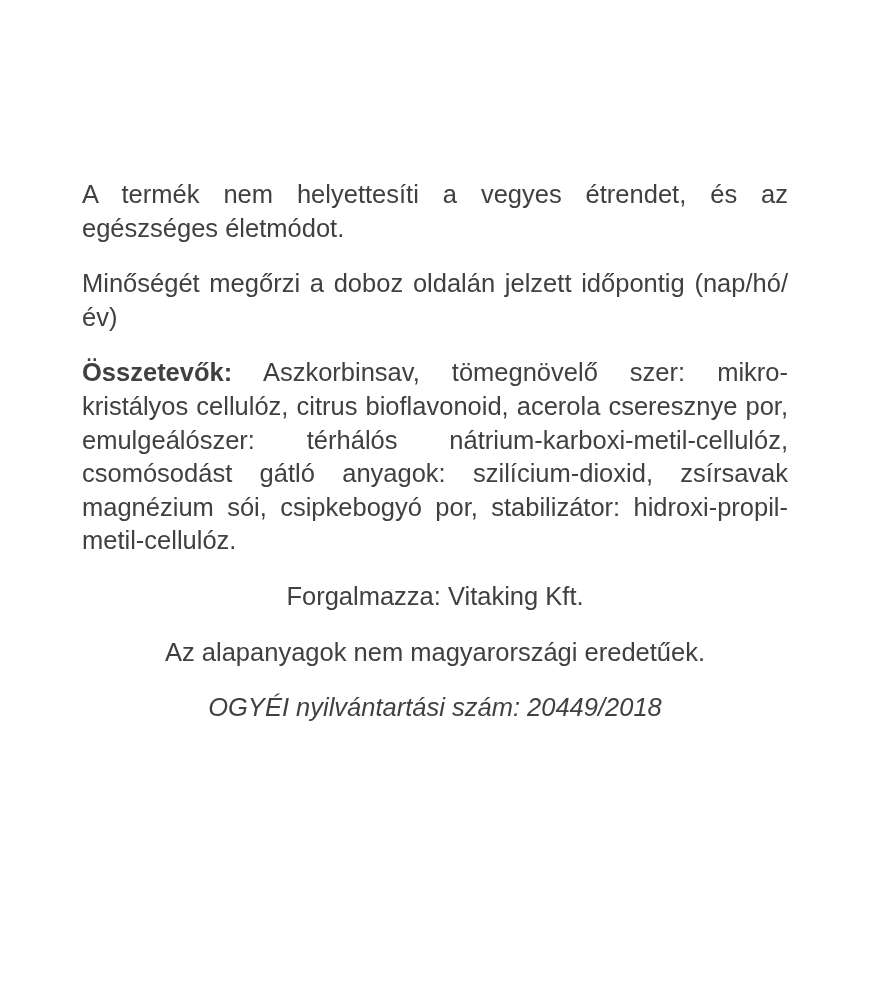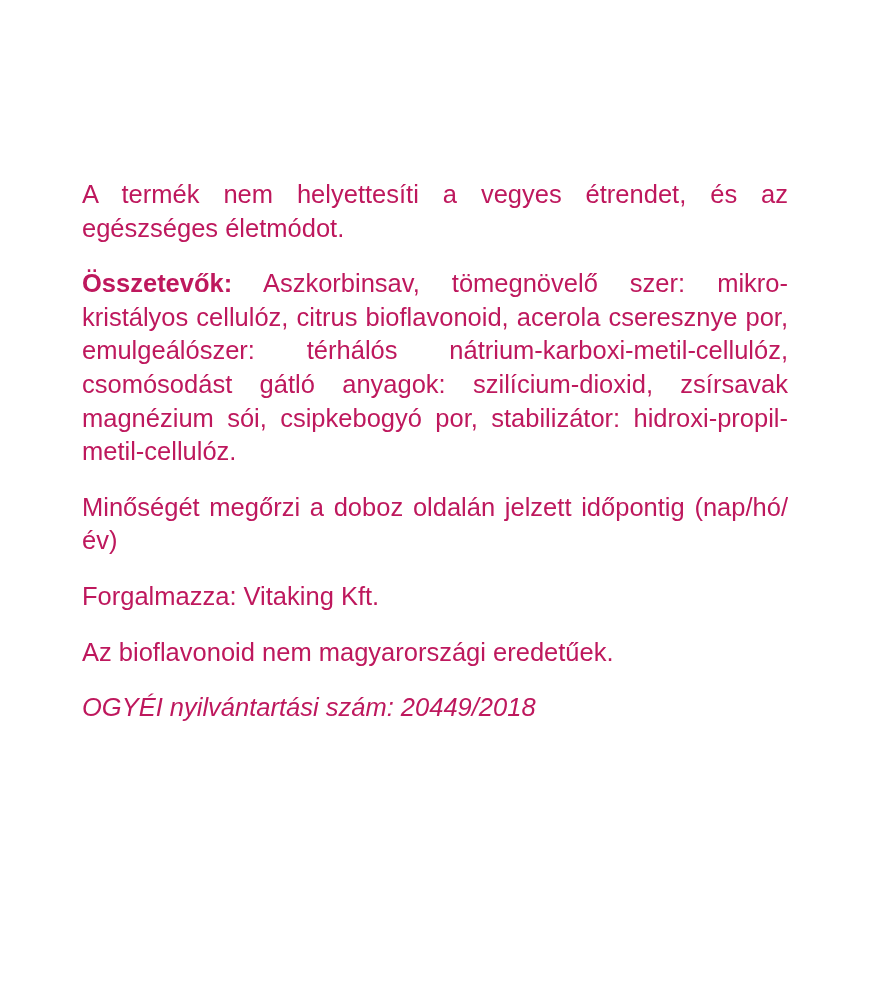--- a/index.html
+++ b/index.html
@@ -30,33 +30,33 @@
     top: 178px;
     width: 706px;
   }
 
   p.para {
     margin: 0 0 22px 0;
     font-size: 25.5px;
     line-height: 33.6px;
     text-align: justify;
     text-justify: inter-word;
-    color: #be185d;
+    color: #404040;
     -webkit-hyphens: none;
     hyphens: none;
     word-spacing: 0px;
   }
 
   p.para:last-child {
     margin-bottom: 8px;
   }
 
   
   p.left {
-    text-align: left;
+    text-align: center;
   }
 
   .ingredient-label {
     font-weight: bold;
   }
 
   .italic-note {
     font-style: italic;
   }
 
@@ -73,28 +73,28 @@
 </style>
 </head>
 <body>
 
 <div class="page">
 
   <div class="text-block">
 
     <p class="para">A termék nem helyettesíti a vegyes étrendet, és az egészséges életmódot.</p>
 
+    <p class="para gap-expiry"><span>Minőségét megőrzi a doboz oldalán jelzett időpontig</span><span> </span><span>(nap/hó/év)</span></p>
+
     <p class="para"><span class="ingredient-label">Összetevők:</span><span> </span><span>Aszkorbinsav, tömegnövelő szer: mikro-kristályos cellulóz, citrus bioflavonoid, acerola cseresznye por, emulgeálószer: térhálós nátrium-karboxi-metil-cellulóz, csomósodást gátló anyagok: szilícium-dioxid, zsírsavak magnézium sói, csipkebogyó por, stabilizátor: hidroxi-propil-metil-cellulóz.</span></p>
-
-    <p class="para gap-expiry"><span>Minőségét megőrzi a doboz oldalán jelzett időpontig</span><span> </span><span>(nap/hó/év)</span></p>
 
 
     <p class="para left gap-dist">
         <span class="addr-line">Forgalmazza: Vitaking Kft.</span>
       </p>
 
-    <p class="para left gap-origin">Az bioflavonoid nem magyarországi eredetűek.</p>
+    <p class="para left gap-origin">Az alapanyagok nem magyarországi eredetűek.</p>
 
     <p class="para left italic-note gap-reg">OGYÉI nyilvántartási szám: 20449/2018</p>
 
   </div>
 
 </div>
 
 </body></html>

